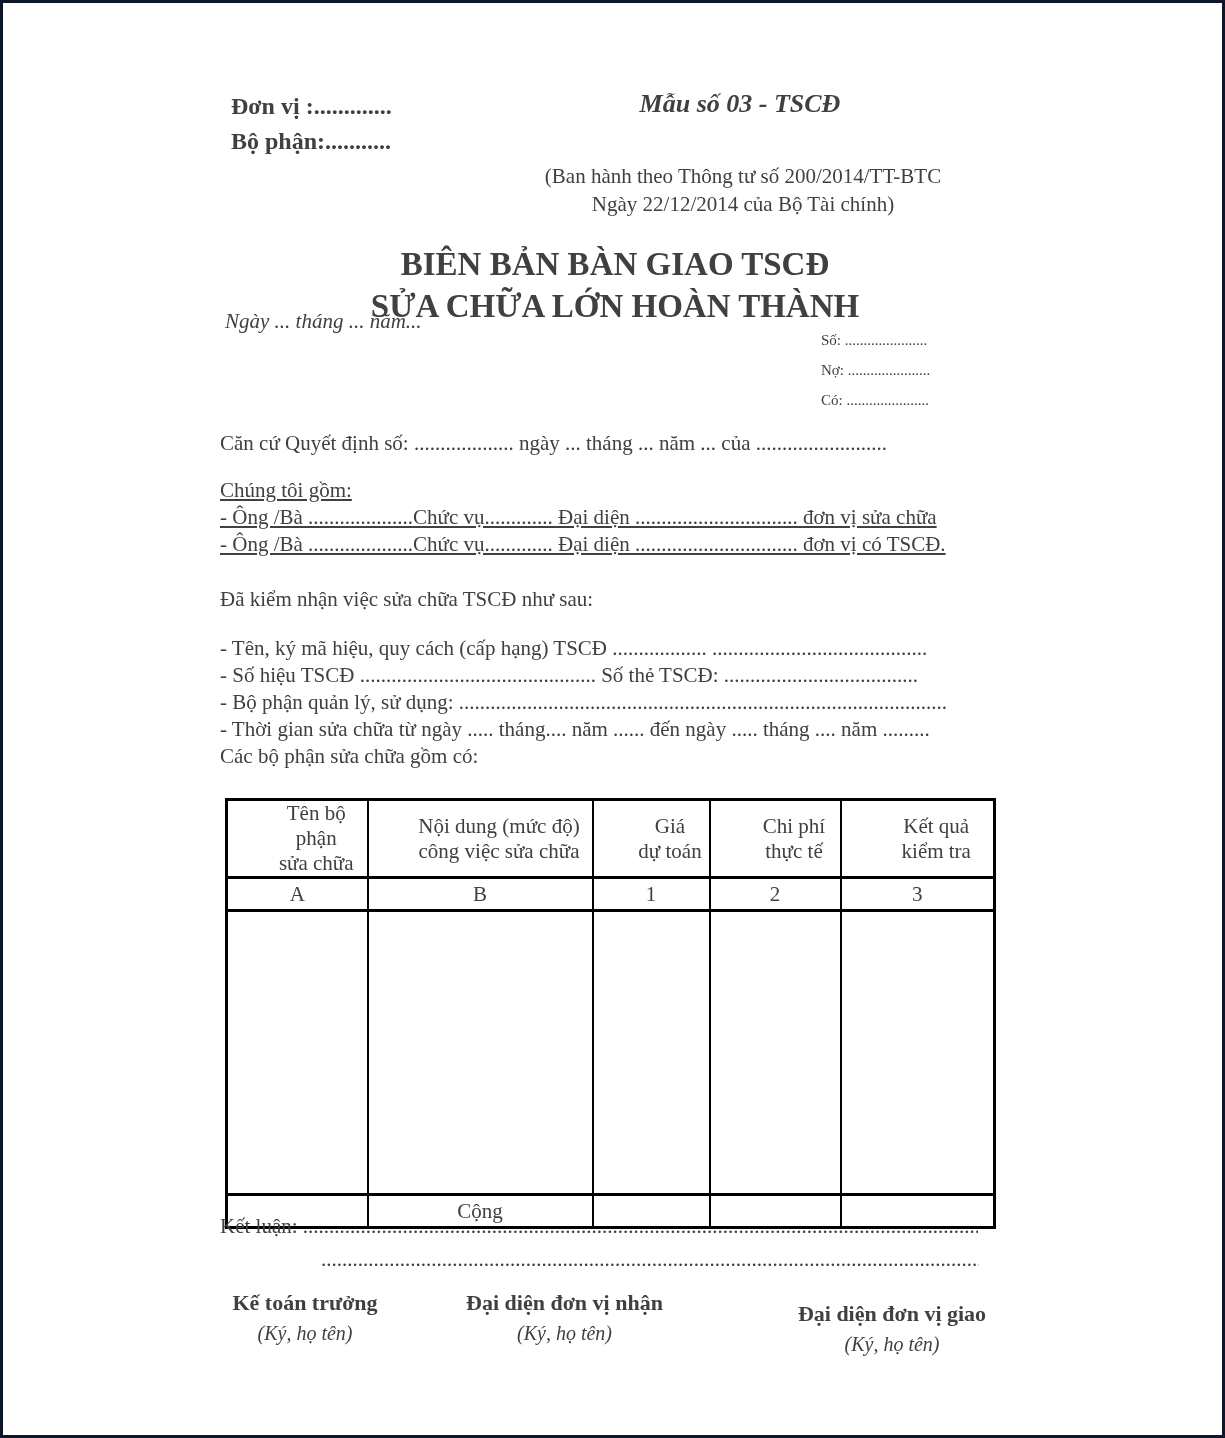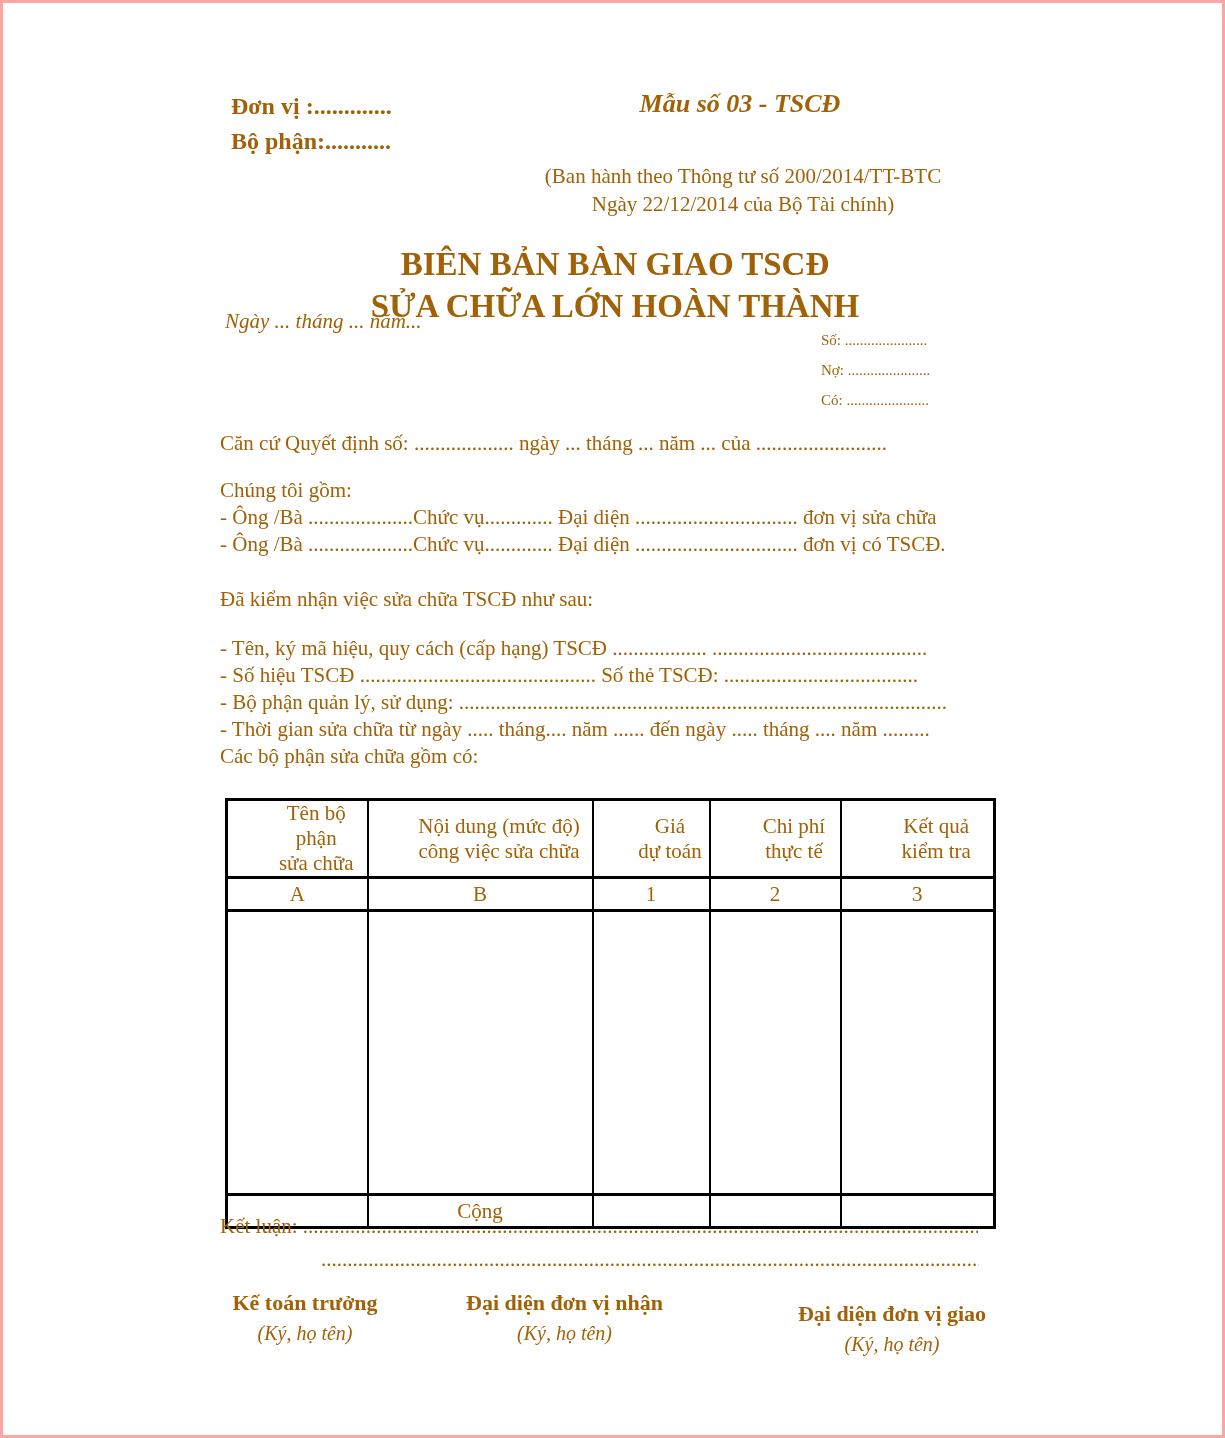--- a/index.html
+++ b/index.html
@@ -1,35 +1,35 @@
 <!DOCTYPE html>
 <html lang="vi"><head>
 <meta charset="utf-8">
 <style>
   html,body{margin:0;padding:0;background:#888;}
   .page{
     position:relative;
     width:1225px;height:1438px;
     background:#ffffff;
-    border:3px solid #fca5a5;
+    border:3px solid #0f172a;
     box-sizing:border-box;
     font-family:"Liberation Serif","DejaVu Serif",serif;
-    color:#a16207;
+    color:#404040;
     overflow:hidden;
   }
   .abs{position:absolute;}
   .unit-block{left:228px;top:86px;font-weight:bold;font-size:24px;line-height:35px;white-space:nowrap;}
   .form-no{left:487px;top:86px;width:500px;text-align:center;font-weight:bold;font-size:26px;white-space:nowrap;font-style:italic;}
   .issuance{left:440px;top:159px;width:600px;text-align:center;font-size:21px;line-height:28px;}
   .doc-title{left:222px;top:240px;width:780px;text-align:center;font-weight:bold;font-size:33px;line-height:42px;white-space:nowrap;}
   .date-line{left:222px;top:306px;width:752px;text-align:left;font-style:italic;font-size:21px;white-space:nowrap;}
   .acct-block{left:818px;top:322px;font-size:15px;line-height:30px;white-space:nowrap;}
   .bodyline{left:217px;width:780px;font-size:21px;line-height:27px;white-space:nowrap;overflow:hidden;}
   .basis{top:427px;}
-  .parties{top:474px;}
+  .parties{top:474px;text-decoration:underline;}
   .inspect{top:583px;}
   .details{top:632px;}
   .repair-table{
     left:222px;top:795px;width:768px;
     border-collapse:collapse;table-layout:fixed;
     font-size:21px;
   }
   .repair-table th,.repair-table td{
     border:2px solid #000;
     text-align:center;vertical-align:middle;

